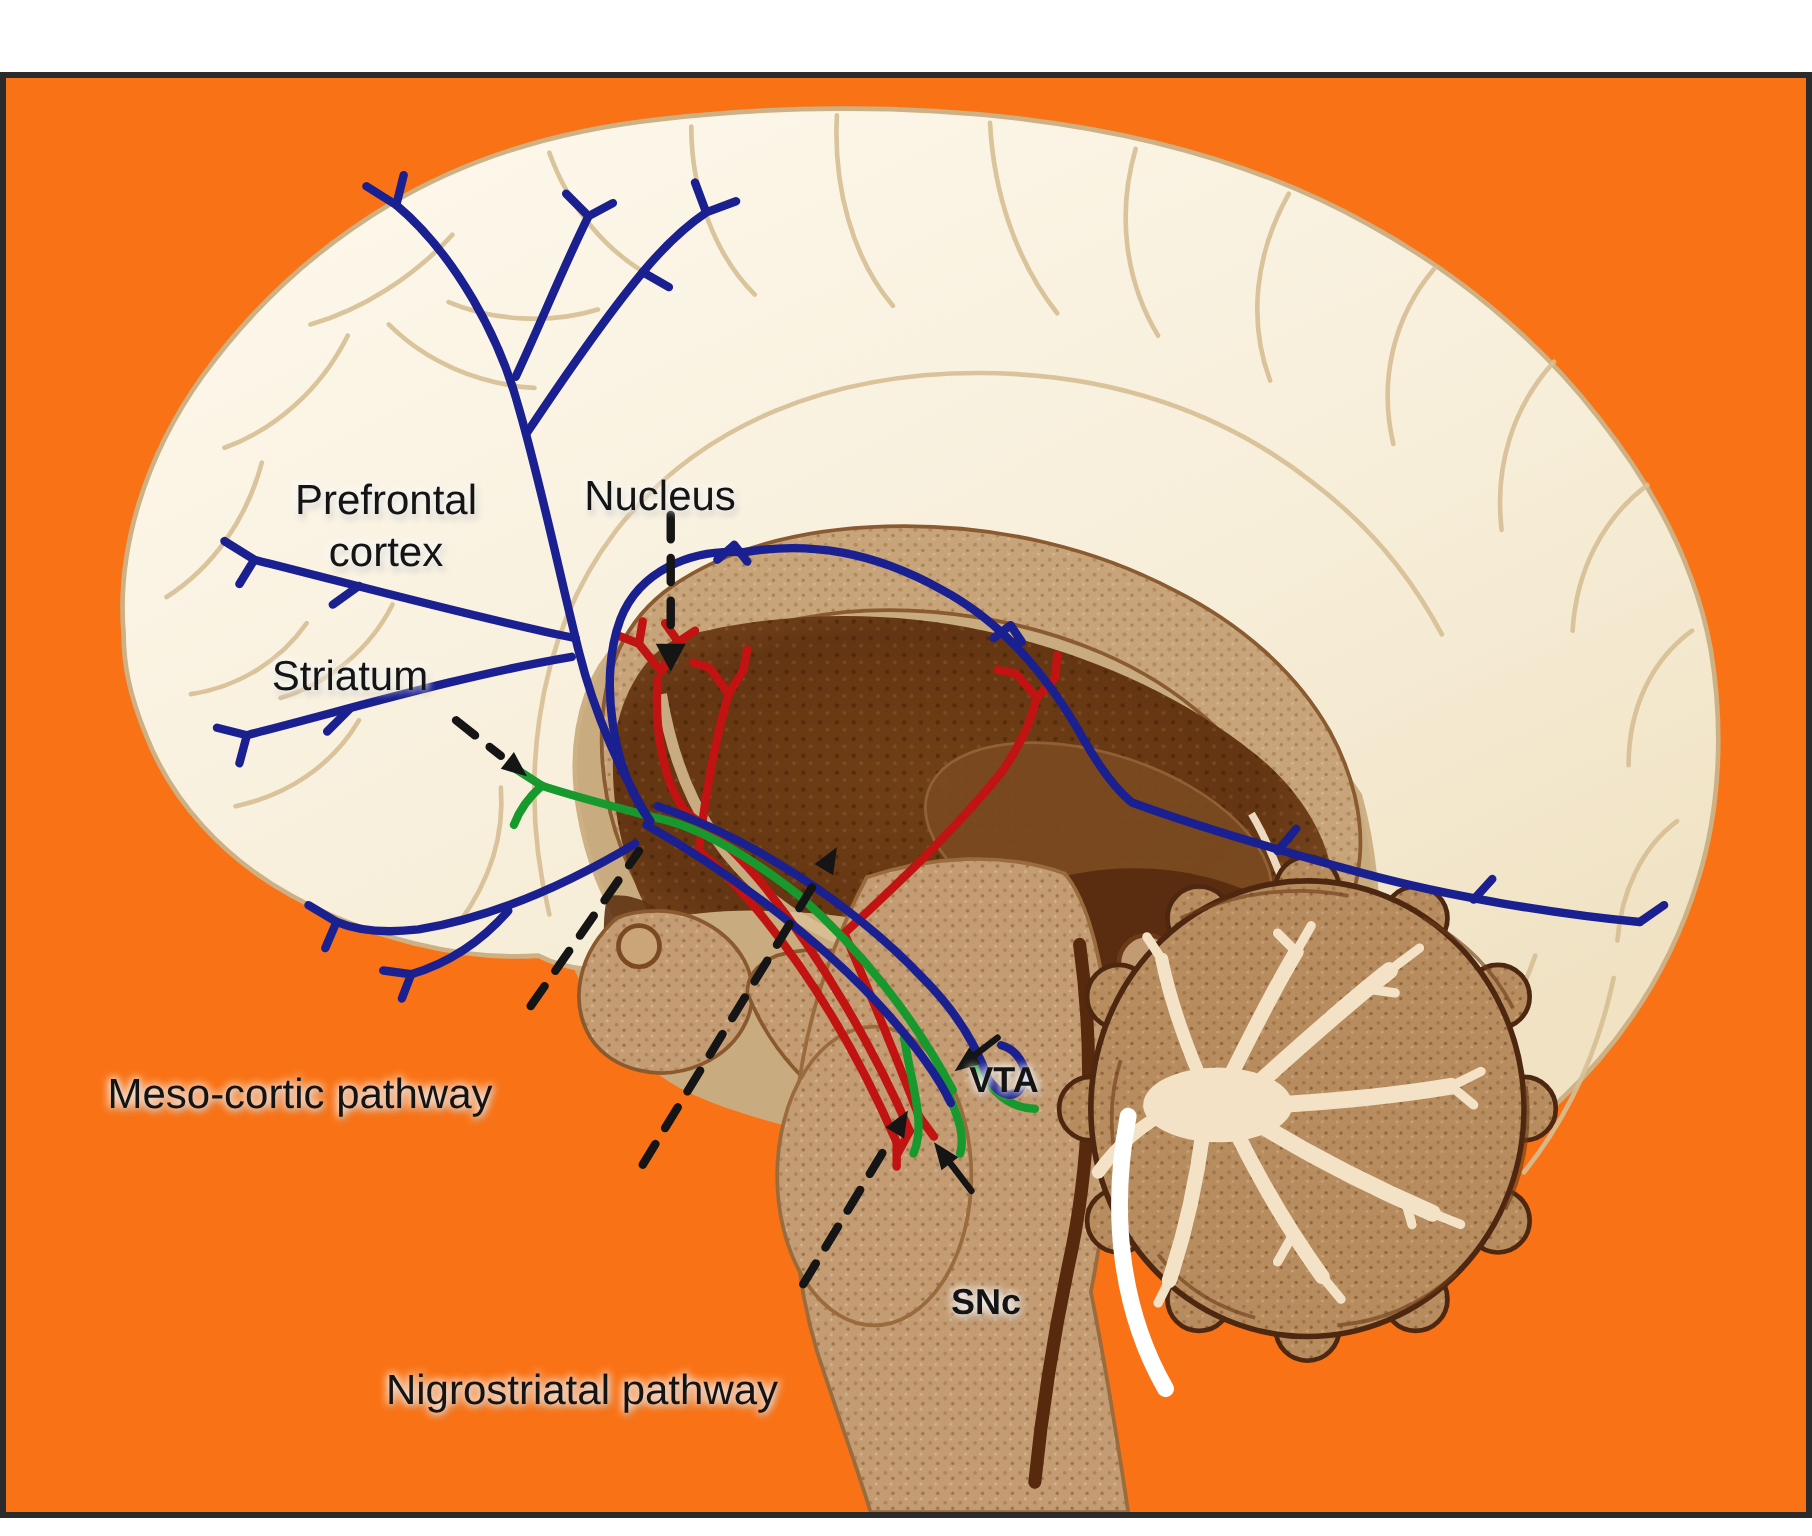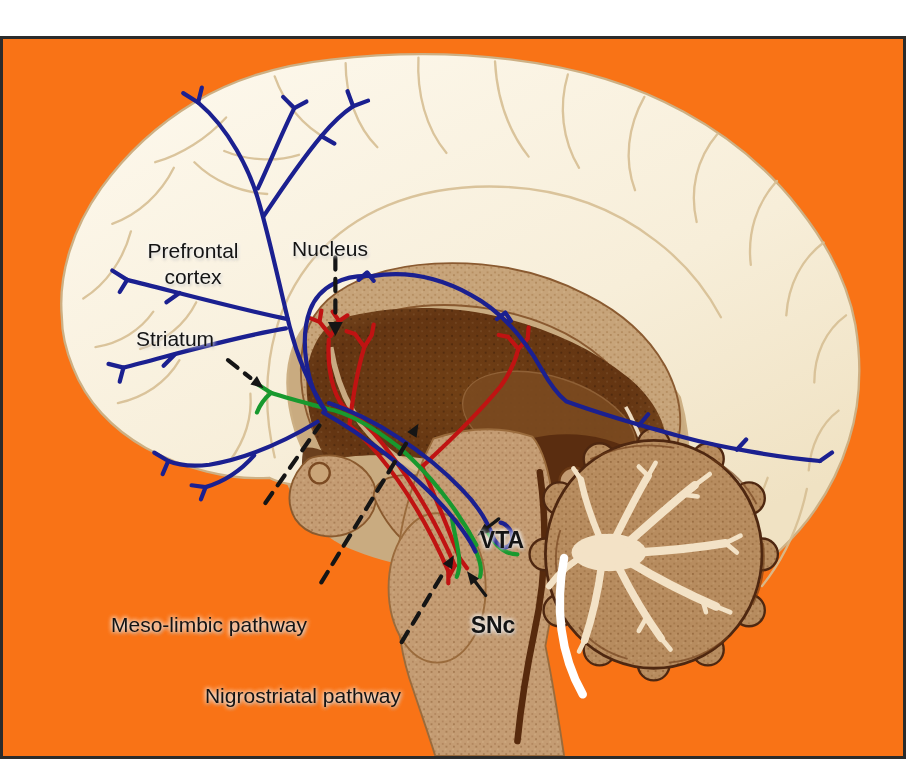--- a/index.html
+++ b/index.html
@@ -17,29 +17,29 @@
   .lbl{
     position:absolute;
     transform:translateX(-50%);
     text-align:center;
     font:400 21px/26px "Liberation Sans", sans-serif;
     color:#141414;
     white-space:nowrap;
     text-shadow:0 0 5px #ffffff,0 0 5px #ffffff,1px 2px 3px rgba(110,110,110,.45);
   }
   .lbl span{display:block;}
-  .lbl.bold{font-weight:700;font-size:23px;}
+  .lbl.bold{font-weight:700;font-size:18px;}
   #lbl-prefrontal{left:190px;top:199px}
   #lbl-striatum{left:327px;top:197px}
   #lbl-accumbens{left:172px;top:287px}
   #lbl-mesocortic{left:147px;top:496px}
   #lbl-mesolimbic{left:206px;top:573px}
-  #lbl-nigro{left:300px;top:644px}
+  #lbl-nigro{left:288px;top:644px}
   #lbl-vta{left:499px;top:488px}
-  #lbl-snc{left:490px;top:573px}
+  #lbl-snc{left:490px;top:599px}
 </style>
 </head>
 <body>
 
 <div class="canvas">
 
 <svg viewBox="0 0 906 768" aria-hidden="true">
   <defs>
     <linearGradient id="gCortex" x1="0.15" y1="0" x2="0.8" y2="0.9">
       <stop offset="0" stop-color="#fdf8ec"></stop>
@@ -235,18 +235,18 @@
 </svg>
 
 <div class="lbl" id="lbl-prefrontal">
   <span>Prefrontal</span>
   <span>cortex</span>
 </div>
 <div class="lbl" id="lbl-striatum">Nucleus</div>
 <div class="lbl" id="lbl-accumbens">
   <span>Striatum</span>
 </div>
-<div class="lbl" id="lbl-mesolimbic">Meso-limbic pathway</div>
+<div class="lbl" id="lbl-mesocortic">Meso-cortic pathway</div>
 <div class="lbl" id="lbl-nigro">Nigrostriatal pathway</div>
 <div class="lbl bold" id="lbl-vta">VTA</div>
 <div class="lbl bold" id="lbl-snc">SNc</div>
 
 </div>
 
 </body></html>

